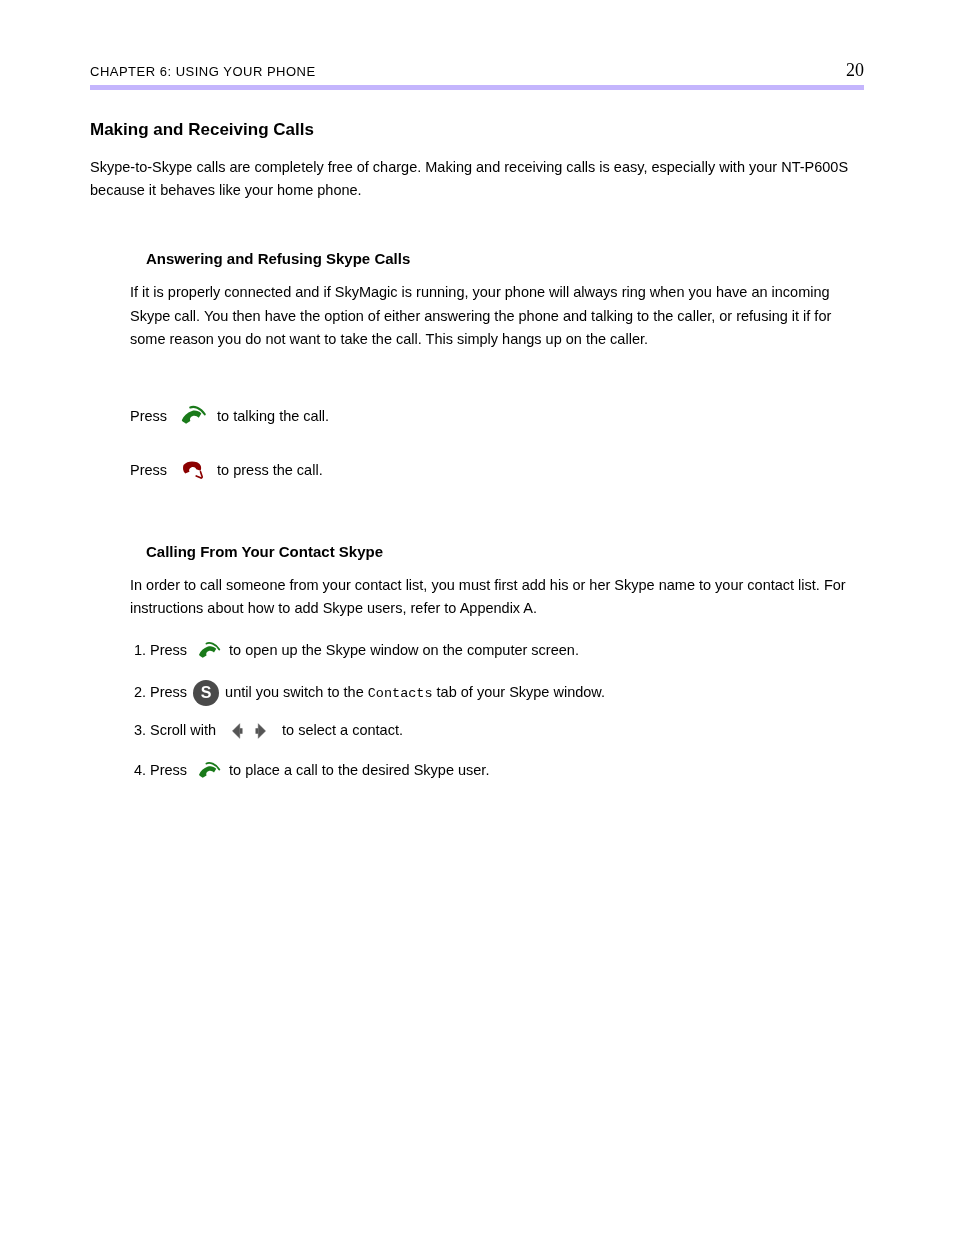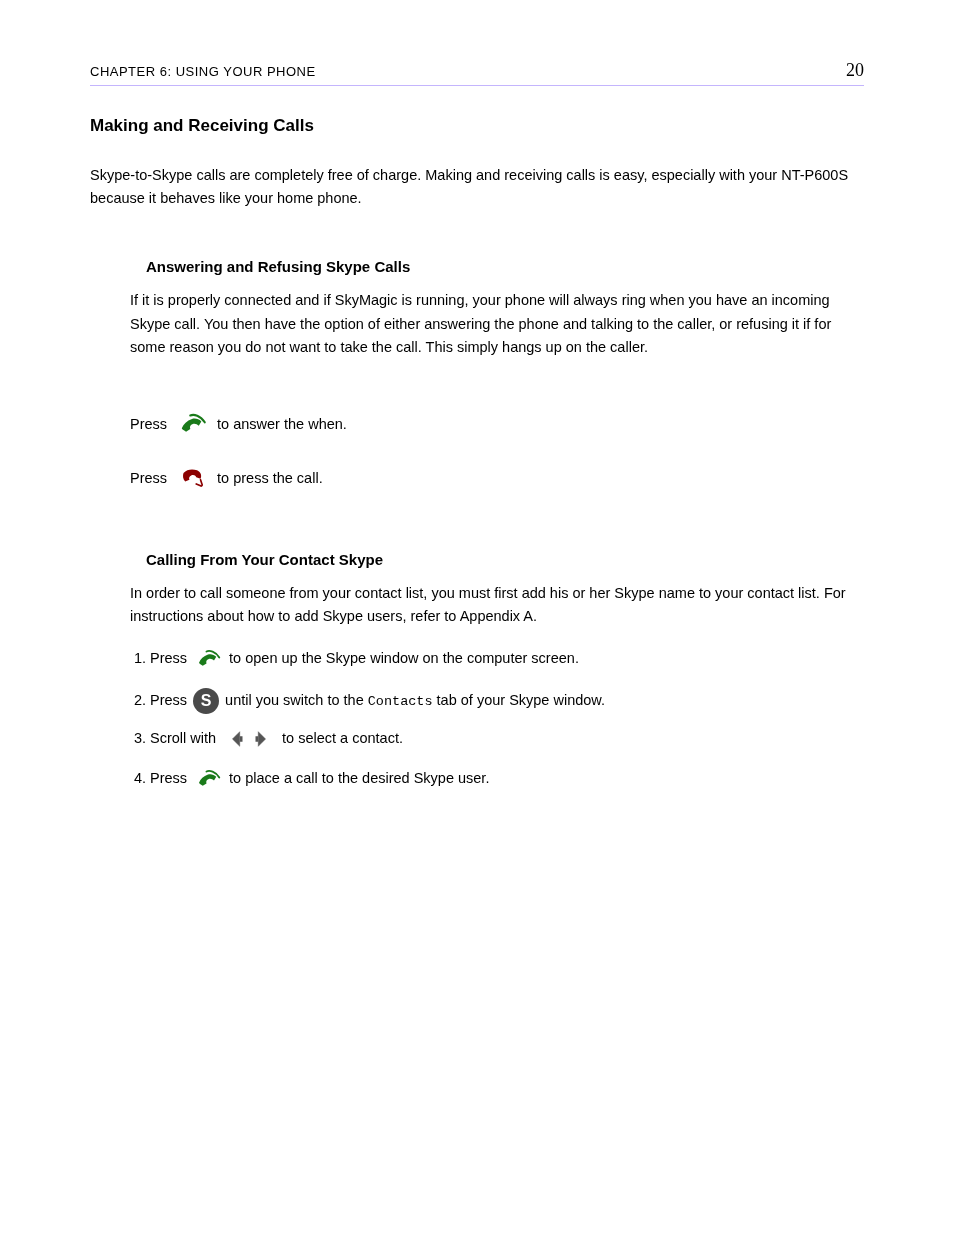--- a/index.html
+++ b/index.html
@@ -21,41 +21,41 @@
       padding: 60px 90px 60px 90px;
       max-width: 954px;
       min-height: 1235px;
       position: relative;
     }
 
     .header {
       display: flex;
       justify-content: space-between;
       align-items: baseline;
-      border-bottom: 1px solid #c4b5fd;
+      border-bottom: 5px solid #c4b5fd;
       padding-bottom: 4px;
       margin-bottom: 30px;
     }
 
     .header-title {
       font-size: 13px;
       font-family: Arial, Helvetica, sans-serif;
       letter-spacing: 0.5px;
     }
 
     .header-page {
       font-size: 18px;
       font-family: Liberation Serif, serif;
     }
 
     .section-title {
       font-size: 17px;
       font-weight: bold;
       font-family: Arial, Helvetica, sans-serif;
-      margin-bottom: 28px;
+      margin-bottom: 16px;
     }
 
     .subsection-title {
       font-size: 15px;
       font-weight: bold;
       font-family: Arial, Helvetica, sans-serif;
       margin-bottom: 14px;
       margin-left: 16px;
     }
 
@@ -177,21 +177,21 @@
 
     <div class="spacer-lg"></div>
 
     <div class="press-line">
       <span>Press</span>
 
       <svg class="icon-answer" viewBox="0 0 40 40">
         <path d="M8,25 C10,20 14,16 20,14 C24,13 28,14 31,17 L28,22 C26,20 23,19 21,20 C18,21 17,23 18,26 L13,29 C10,27 8,26 8,25 Z" fill="#1a7a1a" stroke="none"></path>
         <path d="M18,10 C22,8 30,10 35,18" fill="none" stroke="#1a7a1a" stroke-width="2.5" stroke-linecap="round"></path>
       </svg>
-      <span>to answer the when.</span>
+      <span>to talking the call.</span>
     </div>
 
     <div class="press-line">
       <span>Press</span>
 
       <svg class="icon-refuse" viewBox="0 0 40 40">
         <path d="M10,14 C14,10 20,9 26,11 C30,13 32,17 30,21 L25,19 C24,17 22,16 19,17 C17,18 16,20 17,22 L12,24 C9,21 9,17 10,14 Z" fill="#8b0000" stroke="none"></path>
         <path d="M30,22 L32,28 C32,29 31,30 30,29 L25,27" fill="none" stroke="#8b0000" stroke-width="2" stroke-linecap="round"></path>
       </svg>
       <span>to press the call.</span>

